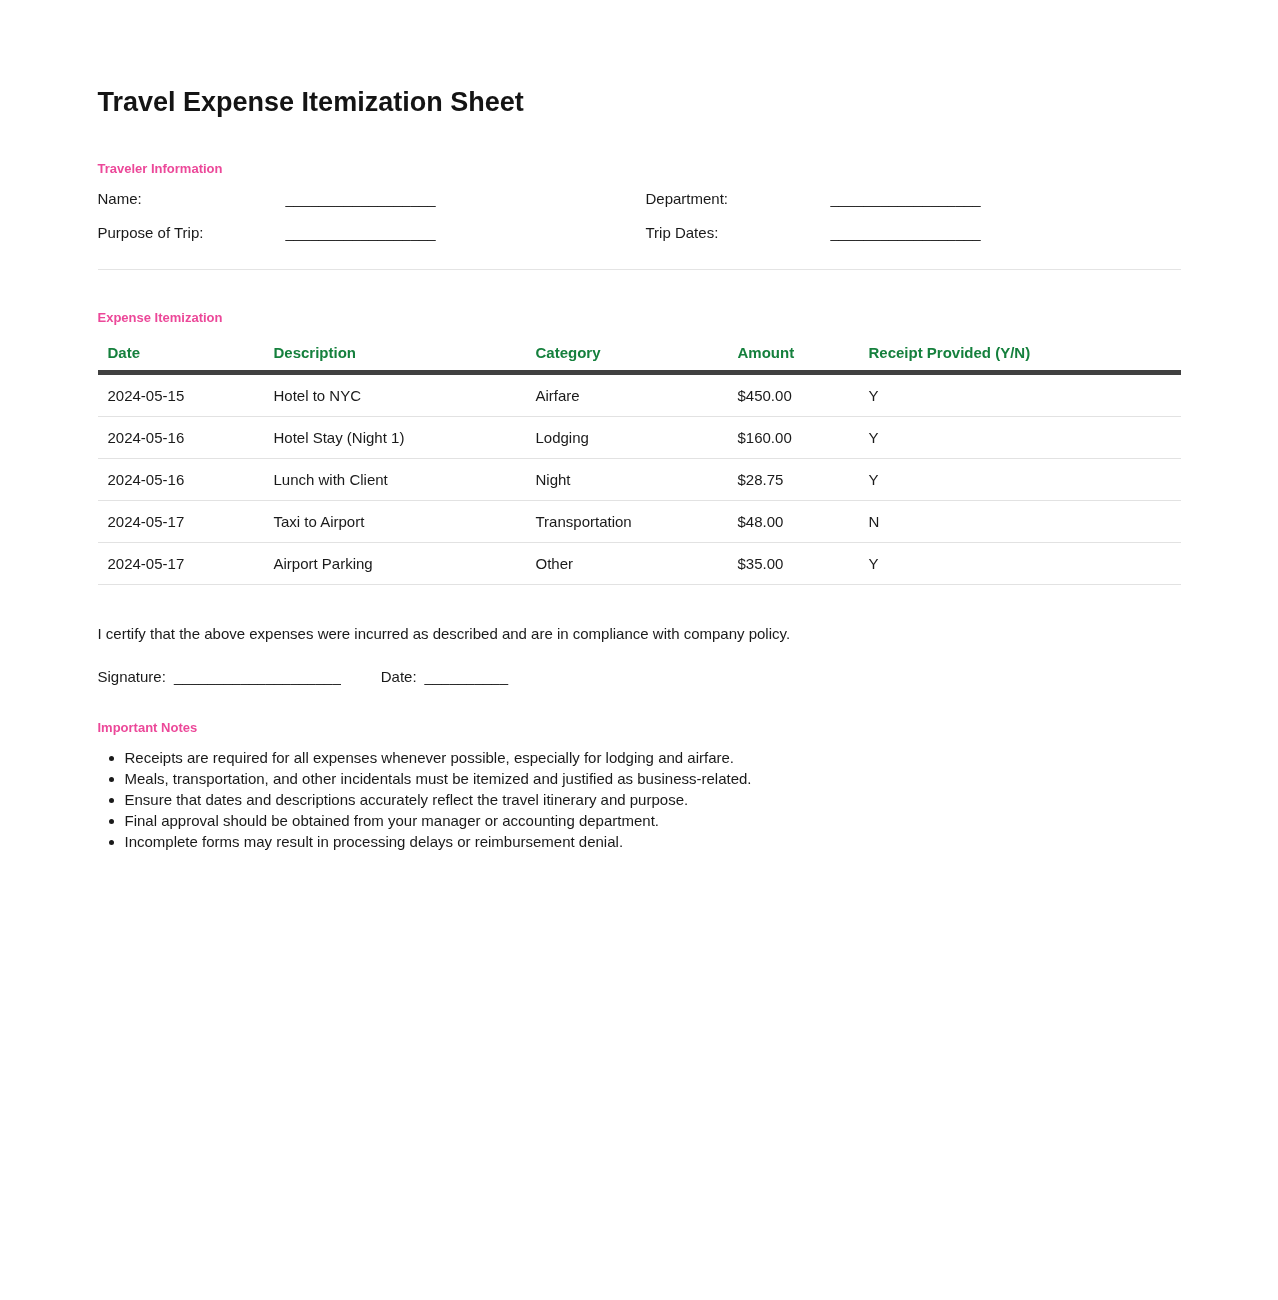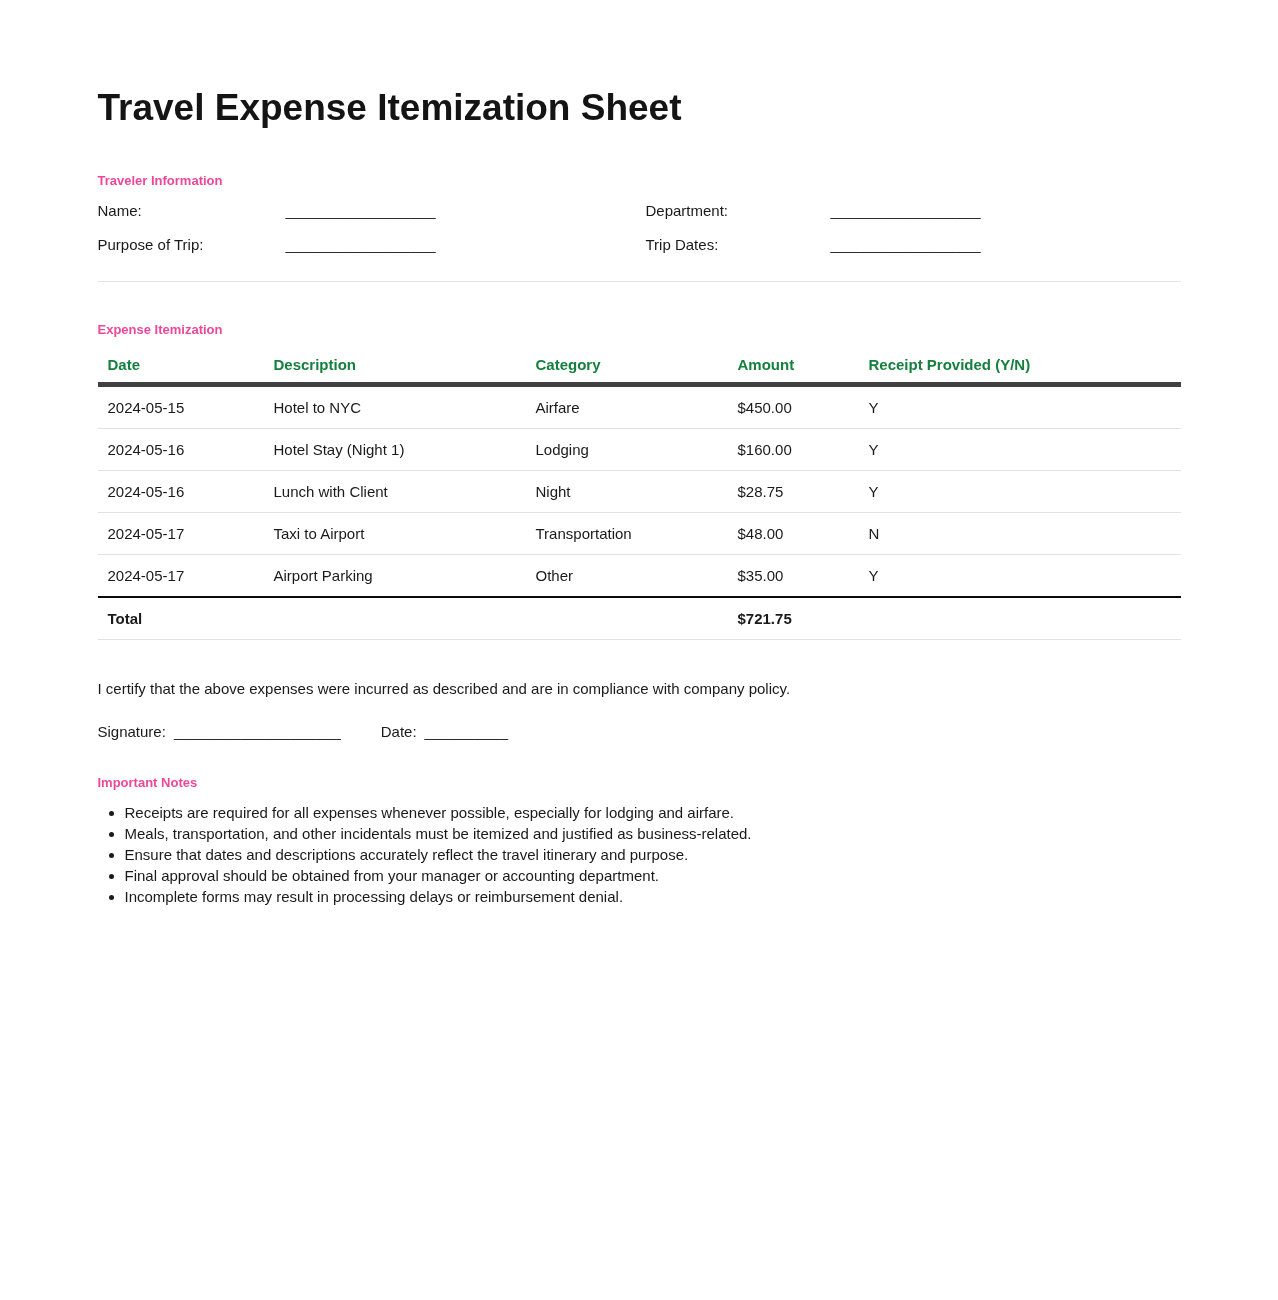--- a/index.html
+++ b/index.html
@@ -12,21 +12,21 @@
     font-size: 15px;
     line-height: 1.4;
     -webkit-font-smoothing: antialiased;
   }
   .page {
     width: 1083px;
     margin: 0 auto;
     padding-top: 86px;
   }
   .doc-title {
-    font-size: 37px;
+    font-size: 27px;
     font-weight: 700;
     line-height: 1.2;
     margin: 0 0 42px 0;
     color: #141414;
   }
   .section-heading {
     font-size: 13px;
     font-weight: 700;
     line-height: 1.4;
     margin: 0;
@@ -163,27 +163,20 @@
           <td>$48.00</td>
           <td>N</td>
         </tr>
         <tr>
           <td>2024-05-17</td>
           <td>Airport Parking</td>
           <td>Other</td>
           <td>$35.00</td>
           <td>Y</td>
         </tr>
-        <tr class="total-row">
-          <td>Total</td>
-          <td></td>
-          <td></td>
-          <td>$721.75</td>
-          <td></td>
-        </tr>
       </tbody>
     </table>
   </section>
 
   <section class="cert-section">
     <p class="cert-statement">I certify that the above expenses were incurred as described and are in compliance with company policy.</p>
     <div class="signature-row">
       <span class="lbl">Signature:</span>
       <span class="blank-line">____________________</span>
       <span class="date-group">

